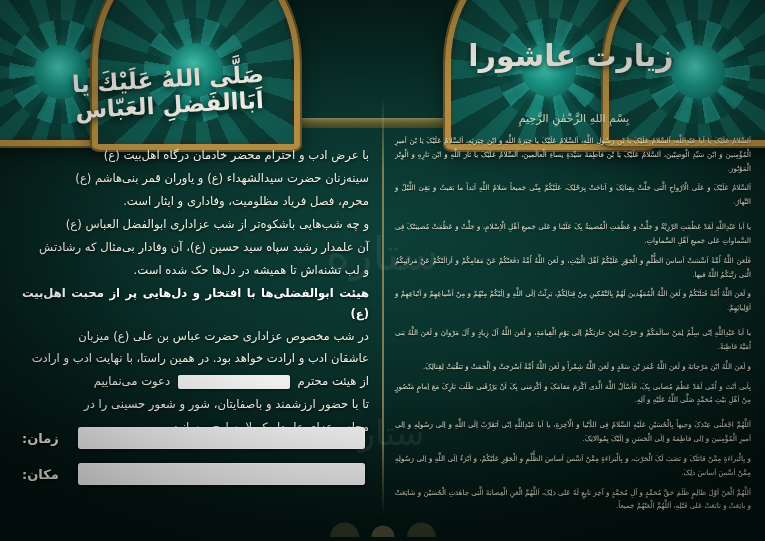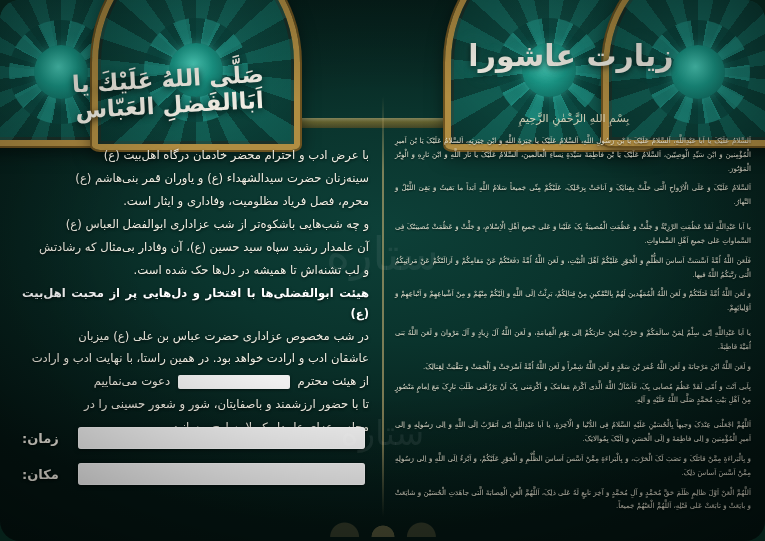--- a/index.html
+++ b/index.html
@@ -13,21 +13,20 @@
   }
 
   
   .poster {
     position: relative;
     width: 765px;
     height: 541px;
     overflow: hidden;
     background:
       radial-gradient(ellipse 70% 55% at 50% 42%, #0d4038 0%, #0a342d 38%, #07241f 68%, #041512 100%);
-    border-radius: 20px;
   }
 
   
   .vignette {
     position: absolute;
     inset: 0;
     background: radial-gradient(ellipse 80% 70% at 50% 45%, rgba(0,0,0,0) 40%, rgba(0,0,0,0.45) 100%);
     pointer-events: none;
     z-index: 6;
   }

